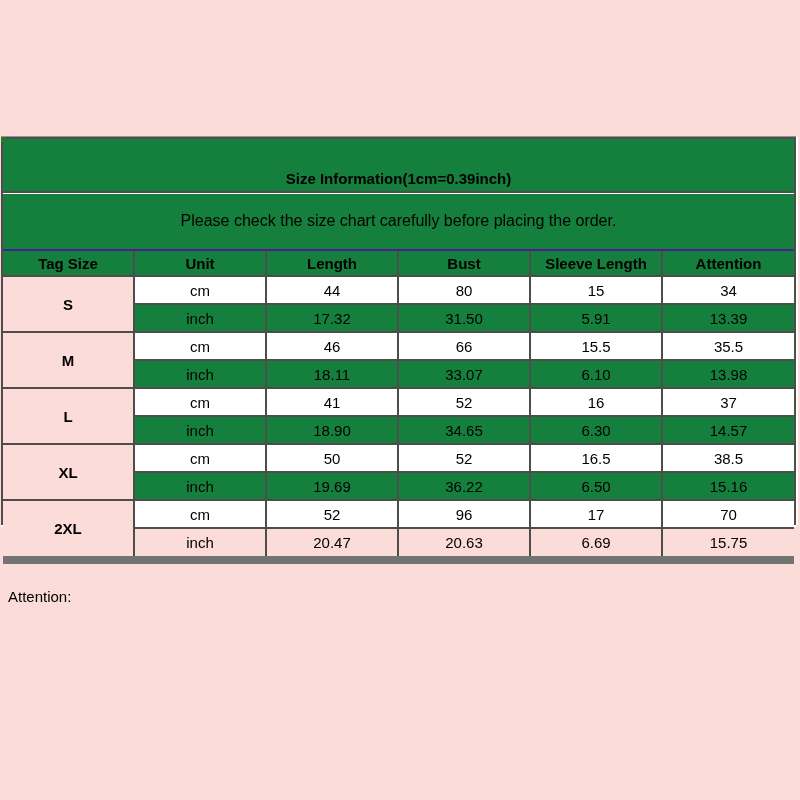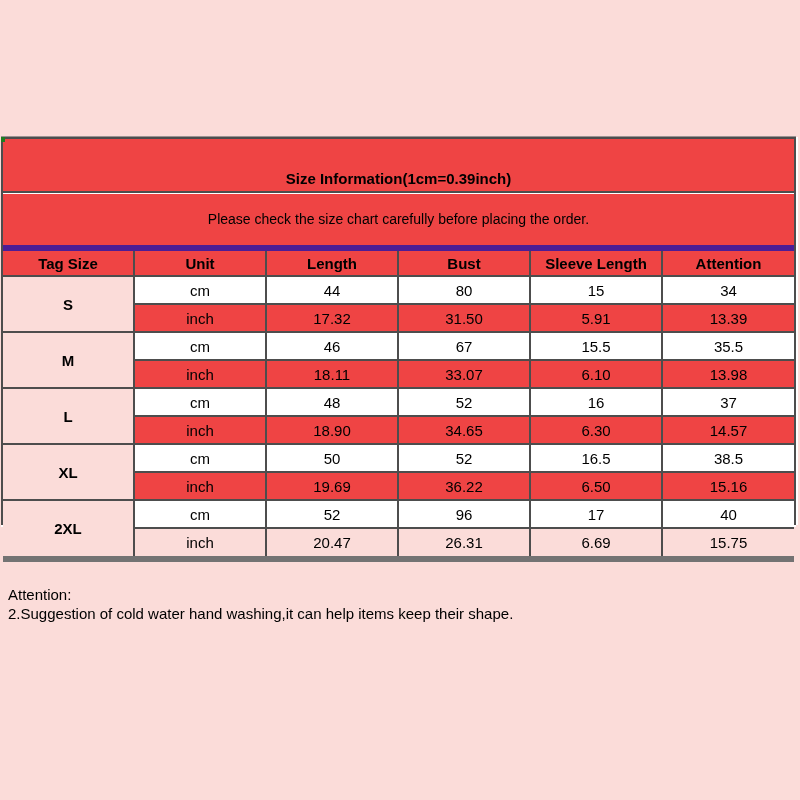--- a/index.html
+++ b/index.html
@@ -15,21 +15,21 @@
     overflow: hidden;
     background: #fbdcd9;
   }
   .sheet {
     position: absolute;
     left: 1px; top: 137px;
     width: 795px; height: 388px;
     box-sizing: border-box;
     border: 2px solid #4d4d4d;
     box-shadow: 0 2px 0 #ffffff, 2px 0 0 #ffffff, 0 -1px 0 #9a9392;
-    background: #ef4444;
+    background: #15803d;
     display: flex;
     flex-direction: column;
   }
   .corner-dot {
     position: absolute;
     left: -2px; top: -2px;
     width: 4px; height: 5px;
     background: #1e7d1e;
   }
   .title-row {
@@ -45,22 +45,22 @@
     border-bottom: 2px solid #4d4d4d;
     box-shadow: 0 1px 0 #ffffff;
   }
   .subtitle-row {
     box-sizing: border-box;
     height: 58px;
     flex: none;
     display: flex;
     align-items: center;
     justify-content: center;
-    font-size: 14px;
-    border-bottom: 6px solid #4c1d95;
+    font-size: 16px;
+    border-bottom: 2px solid #4c1d95;
   }
   table.size-table {
     width: 100%;
     border-collapse: collapse;
     border-style: hidden;
     table-layout: fixed;
     flex: none;
   }
   .size-table th, .size-table td {
     border: 2px solid #4d4d4d;
@@ -74,21 +74,21 @@
   .size-table thead tr { height: 25px; }
   .size-table tbody tr { height: 28px; }
   .size-table th { font-weight: bold; background: transparent; margin-top: 21px; }
   .size-table td.size { font-weight: bold; background: #fbdcd9; }
   .size-table tr.r-cm td { background: #ffffff; }
   .size-table tr.r-cm td.size { background: #fbdcd9; }
   .size-table tr.r-inch td { background: transparent; }
   .attention {
     flex: 1;
     box-sizing: border-box;
-    border-top: 6px solid #737373;
+    border-top: 8px solid #737373;
     padding: 23px 5px 0 5px;
     font-size: 15px;
     line-height: 19px;
   }
 </style>
 </head>
 <body>
 
 <div class="canvas">
   <div class="sheet">
@@ -131,36 +131,36 @@
           <td>17.32</td>
           <td>31.50</td>
           <td>5.91</td>
           <td>13.39</td>
         </tr>
 
         <tr class="r-cm">
           <td class="size" rowspan="2">M</td>
           <td>cm</td>
           <td>46</td>
-          <td>67</td>
+          <td>66</td>
           <td>15.5</td>
           <td>35.5</td>
         </tr>
         <tr class="r-inch">
           <td>inch</td>
           <td>18.11</td>
           <td>33.07</td>
           <td>6.10</td>
           <td>13.98</td>
         </tr>
 
         <tr class="r-cm">
           <td class="size" rowspan="2">L</td>
           <td>cm</td>
-          <td>48</td>
+          <td>41</td>
           <td>52</td>
           <td>16</td>
           <td>37</td>
         </tr>
         <tr class="r-inch">
           <td>inch</td>
           <td>18.90</td>
           <td>34.65</td>
           <td>6.30</td>
           <td>14.57</td>
@@ -181,30 +181,29 @@
           <td>6.50</td>
           <td>15.16</td>
         </tr>
 
         <tr class="r-cm">
           <td class="size" rowspan="2">2XL</td>
           <td>cm</td>
           <td>52</td>
           <td>96</td>
           <td>17</td>
-          <td>40</td>
+          <td>70</td>
         </tr>
         <tr class="r-inch">
           <td>inch</td>
           <td>20.47</td>
-          <td>26.31</td>
+          <td>20.63</td>
           <td>6.69</td>
           <td>15.75</td>
         </tr>
       </tbody>
     </table>
 
     <div class="attention">
       <div>Attention:</div>
-      <div>2.Suggestion of cold water hand washing,it can help items keep their shape.</div>
     </div>
   </div>
 </div>
 
 </body></html>

